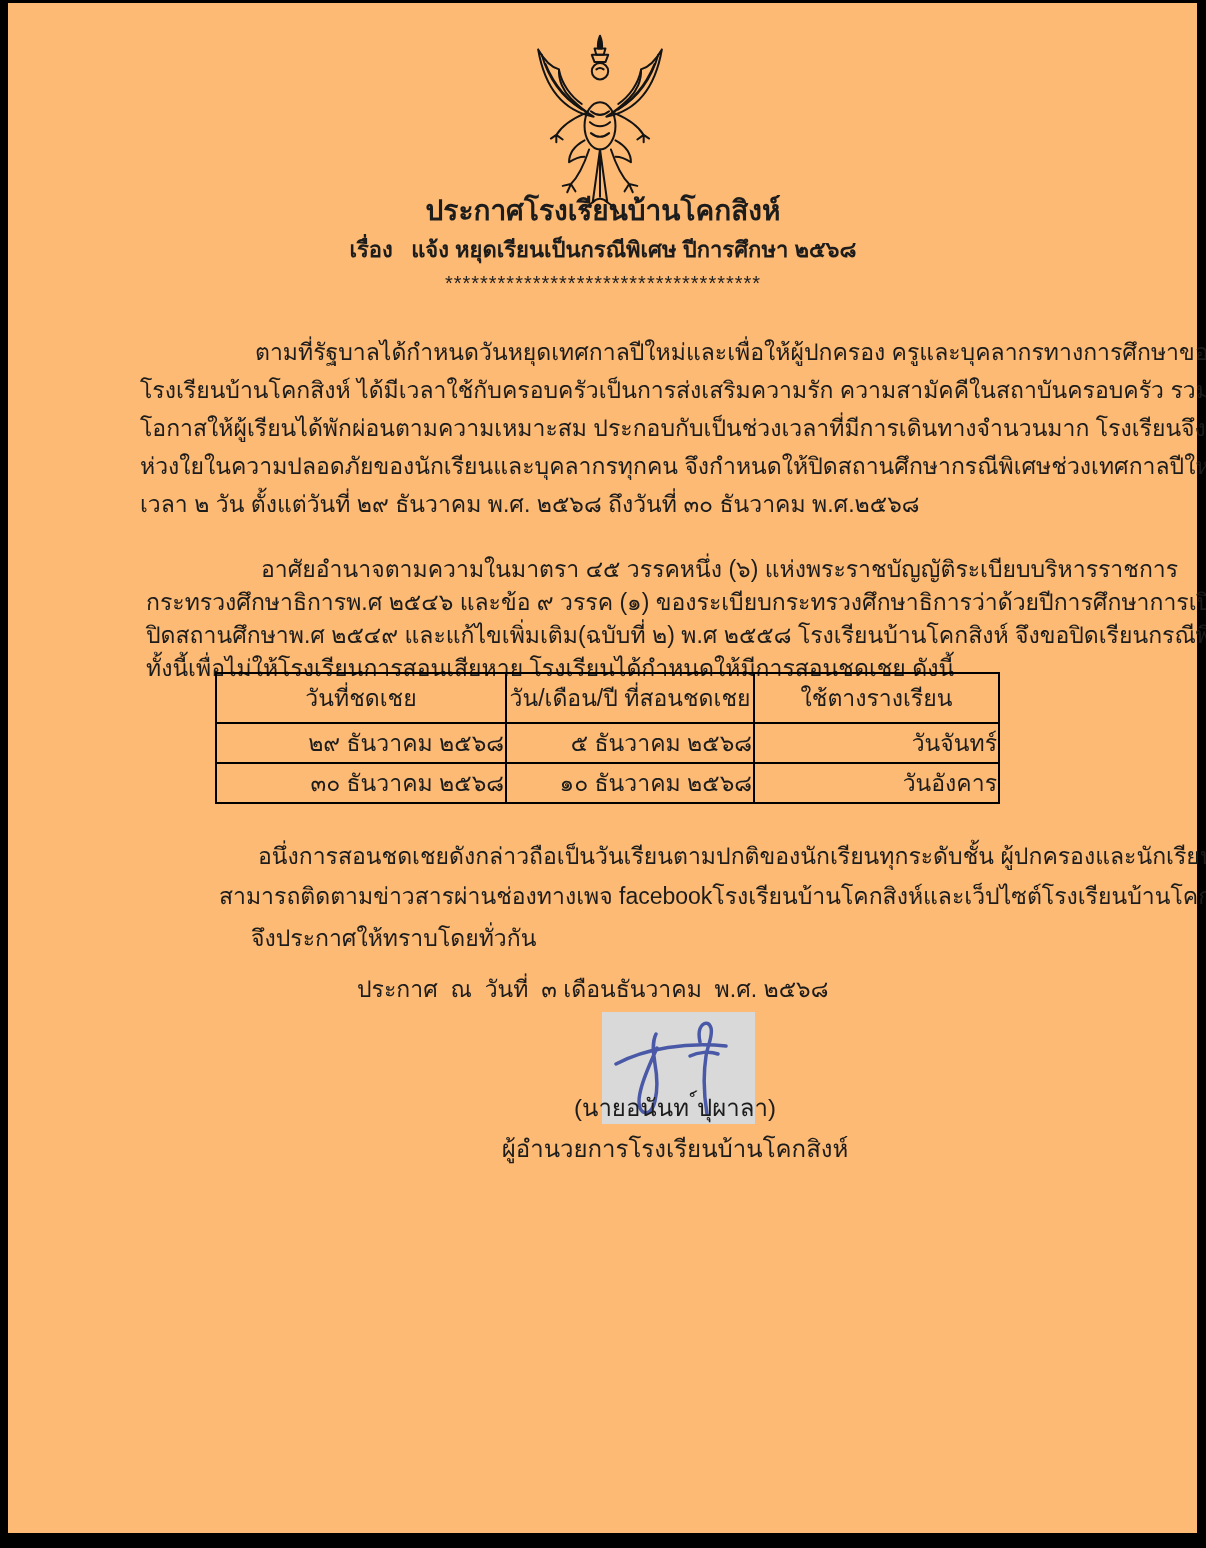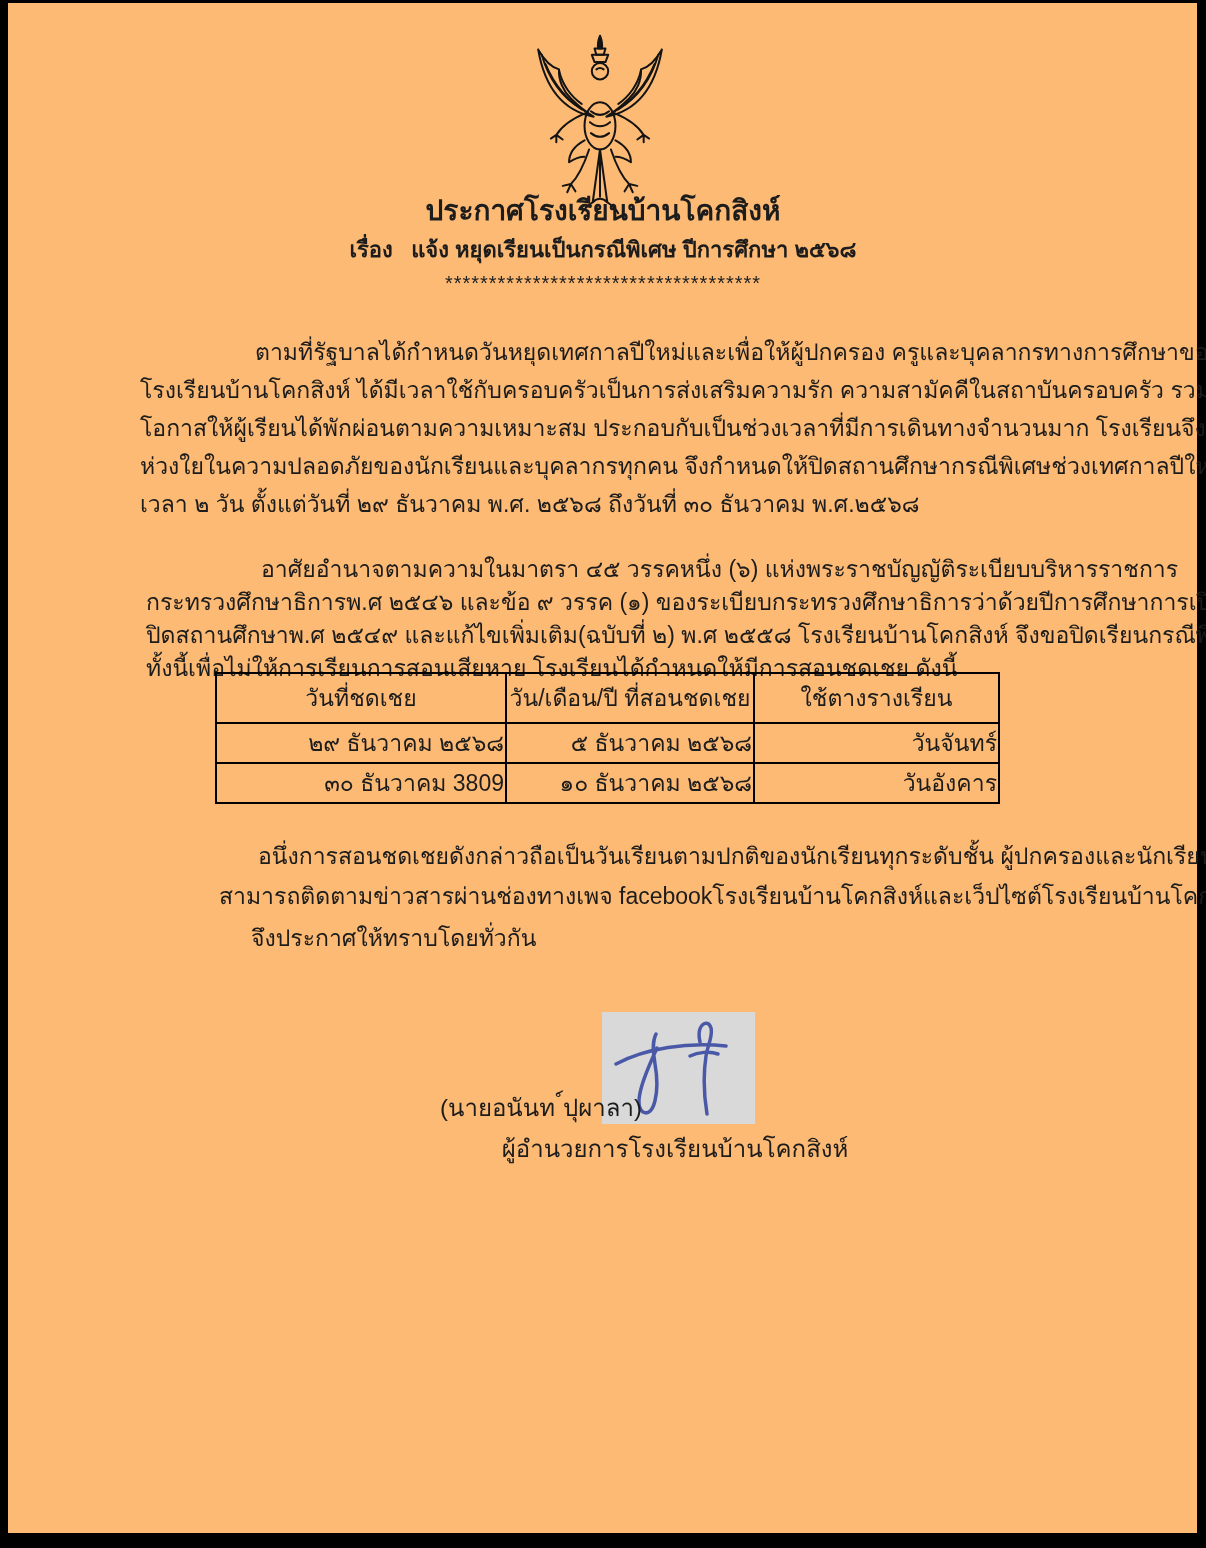--- a/index.html
+++ b/index.html
@@ -35,21 +35,21 @@
   table.comp{
     position:absolute;left:215px;top:672px;
     border-collapse:collapse;table-layout:fixed;width:783px;
     font-size:23px;color:#1c1c1c;padding-left:12px;
   }
   table.comp th, table.comp td{border:2px solid #000;font-weight:normal;}
   table.comp th{height:46px;text-align:center;vertical-align:middle;}
   table.comp td{height:36px;text-align:right;vertical-align:middle;padding-left:14px;}
   .emblem{left:518px;top:33px;width:164px;height:182px;}
   .sigbox{left:602px;top:1012px;width:153px;height:112px;background:#d9d9d9;}
-  .signer-name{left:440px;top:1092px;width:470px;text-align:left;font-size:24px;line-height:32px;z-index:2;}
+  .signer-name{left:440px;top:1092px;width:470px;text-align:center;font-size:24px;line-height:32px;z-index:2;}
   .signer-title{left:440px;top:1133px;width:470px;text-align:center;font-size:24px;line-height:32px;}
 </style>
 </head>
 <body>
 
 <div class="page">
 
   <div class="edge edge-top"></div>
   <div class="edge edge-left"></div>
   <div class="edge edge-right"></div>
@@ -94,21 +94,21 @@
       <div class="line">ตามที่รัฐบาลได้กำหนดวันหยุดเทศกาลปีใหม่และเพื่อให้ผู้ปกครอง   ครูและบุคลากรทางการศึกษาของ</div>
       <div class="line">โรงเรียนบ้านโคกสิงห์  ได้มีเวลาใช้กับครอบครัวเป็นการส่งเสริมความรัก ความสามัคคีในสถาบันครอบครัว  รวมทั้งเป็น</div>
       <div class="line">โอกาสให้ผู้เรียนได้พักผ่อนตามความเหมาะสม   ประกอบกับเป็นช่วงเวลาที่มีการเดินทางจำนวนมาก   โรงเรียนจึงมีความ</div>
       <div class="line">ห่วงใยในความปลอดภัยของนักเรียนและบุคลากรทุกคน   จึงกำหนดให้ปิดสถานศึกษากรณีพิเศษช่วงเทศกาลปีใหม่เป็น</div>
       <div class="line">เวลา ๒ วัน   ตั้งแต่วันที่ ๒๙ ธันวาคม พ.ศ. ๒๕๖๘ ถึงวันที่ ๓๐ ธันวาคม พ.ศ.๒๕๖๘</div>
     </div>
   <div class="abs para para2 lh33 indent115">
       <div class="line">อาศัยอำนาจตามความในมาตรา ๔๕ วรรคหนึ่ง (๖) แห่งพระราชบัญญัติระเบียบบริหารราชการ</div>
       <div class="line">กระทรวงศึกษาธิการพ.ศ ๒๕๔๖ และข้อ ๙ วรรค (๑) ของระเบียบกระทรวงศึกษาธิการว่าด้วยปีการศึกษาการเปิดและ</div>
       <div class="line">ปิดสถานศึกษาพ.ศ ๒๕๔๙ และแก้ไขเพิ่มเติม(ฉบับที่ ๒) พ.ศ ๒๕๕๘ โรงเรียนบ้านโคกสิงห์ จึงขอปิดเรียนกรณีพิเศษ</div>
-      <div class="line">ทั้งนี้เพื่อไม่ให้การเรียนการสอนเสียหาย  โรงเรียนได้กำหนดให้มีการสอนชดเชย  ดังนี้</div>
+      <div class="line">ทั้งนี้เพื่อไม่ให้โรงเรียนการสอนเสียหาย  โรงเรียนได้กำหนดให้มีการสอนชดเชย  ดังนี้</div>
     </div>
 
   <table class="comp">
     <colgroup>
         <col style="width:290px">
         <col style="width:248px">
         <col style="width:245px">
       </colgroup>
     <thead>
       <tr>
@@ -117,33 +117,34 @@
           <th>ใช้ตางรางเรียน</th>
         </tr>
     </thead>
     <tbody>
         <tr>
           <td>๒๙ ธันวาคม ๒๕๖๘</td>
           <td>๕ ธันวาคม ๒๕๖๘</td>
           <td>วันจันทร์</td>
         </tr>
         <tr>
-          <td>๓๐ ธันวาคม 3809</td>
+          <td>๓๐ ธันวาคม ๒๕๖๘</td>
           <td>๑๐ ธันวาคม ๒๕๖๘</td>
           <td>วันอังคาร</td>
         </tr>
       </tbody>
   </table>
 
   <div class="abs para para3 lh40 indent39">
       <div class="line">อนึ่งการสอนชดเชยดังกล่าวถือเป็นวันเรียนตามปกติของนักเรียนทุกระดับชั้น ผู้ปกครองและนักเรียน</div>
       <div class="line">สามารถติดตามข่าวสารผ่านช่องทางเพจ facebookโรงเรียนบ้านโคกสิงห์และเว็ปไซต์โรงเรียนบ้านโคกสิงห์</div>
     </div>
 
   <div class="abs closing">จึงประกาศให้ทราบโดยทั่วกัน</div>
+  <div class="abs dateline">ประกาศ  ณ  วันที่  ๓ เดือนธันวาคม  พ.ศ. ๒๕๖๘</div>
 
   <div class="abs sigbox">
     <svg viewBox="0 0 153 112" width="153" height="112">
       <g fill="none" stroke="#3e4fa3" stroke-width="3.5" stroke-linecap="round" stroke-linejoin="round" opacity="0.92">
         <path d="M14 52 C44 36 86 30 124 34"></path>
         <path d="M55 36 C44 60 30 92 41 100 C52 106 58 80 53 52 C51 40 50 30 54 22"></path>
         <path d="M98 30 C94 12 106 6 109 16 C111 24 106 32 104 44 C101 64 102 84 105 102"></path>
         <path d="M88 44 C96 40 108 39 116 42"></path>
       </g>
     </svg>

